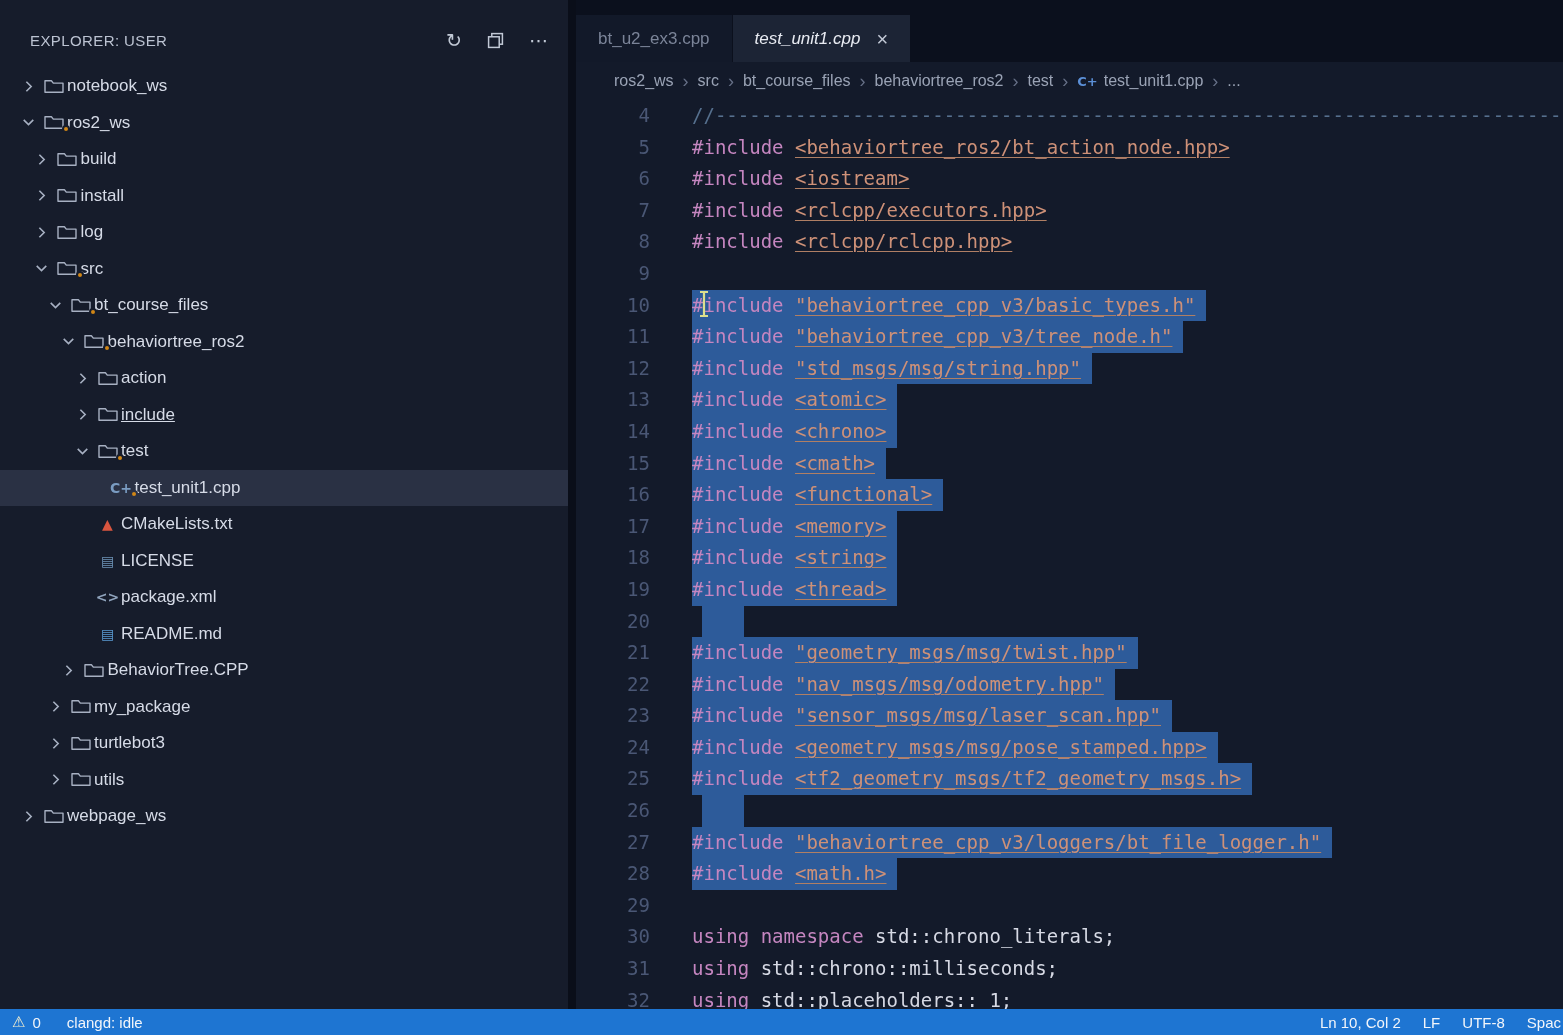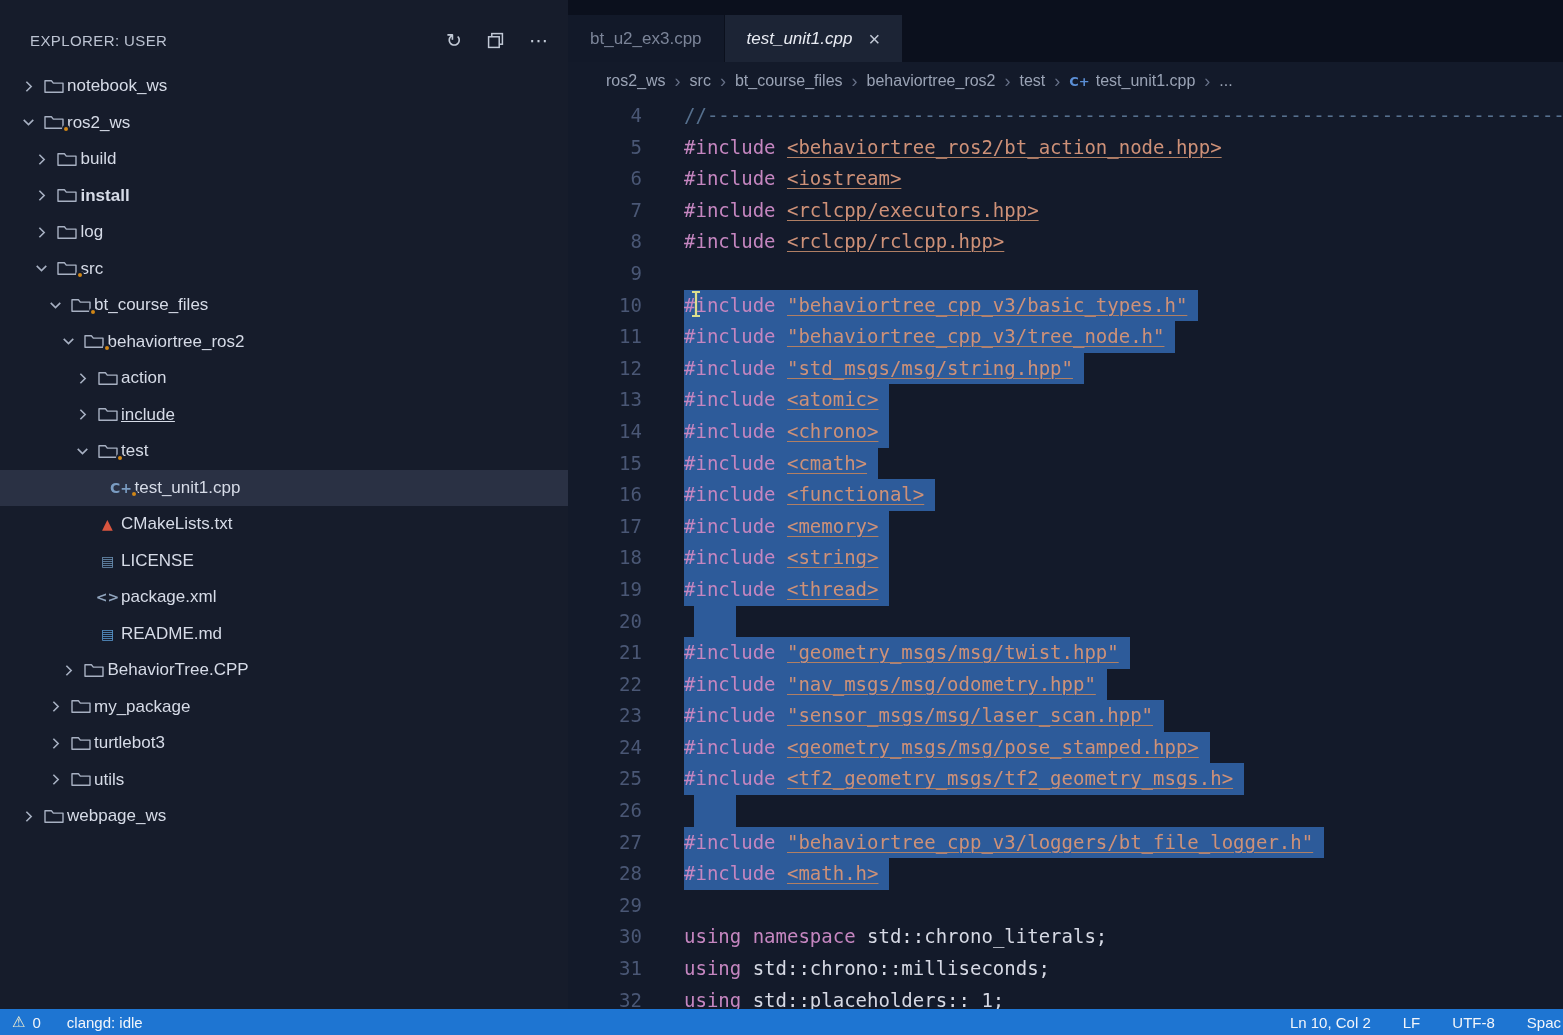--- a/index.html
+++ b/index.html
@@ -3,21 +3,21 @@
 <meta charset="utf-8">
 <style>
   *{margin:0;padding:0;box-sizing:border-box;}
   html,body{width:1563px;height:1035px;overflow:hidden;}
   body{
     background:#0a0e19;
     font-family:"Liberation Sans",sans-serif;
     position:relative;
     color:#d6dbe7;
   }
-  .app{position:absolute;top:0;left:0;width:1563px;height:1009px;display:flex;}
+  .app{position:absolute;top:0;left:0;width:1563px;height:1009px;display:flex;gap:8px;}
 
   
   .sidebar{width:568px;flex:none;background:#161c2b;display:flex;flex-direction:column;overflow:hidden;}
   .sidebar-header{height:66px;display:flex;align-items:center;justify-content:space-between;padding:14px 20px 0 30px;}
   .sidebar-title{font-size:15px;color:#bcc3d2;letter-spacing:.4px;}
   .header-icons{display:flex;align-items:center;gap:25px;color:#c2c9d6;}
   .header-icons .hicon{font-size:19px;line-height:1;cursor:pointer;display:inline-flex;align-items:center;}
   .tree{flex:1;padding-top:2px;}
   .tree-row{height:36.5px;display:flex;align-items:center;cursor:pointer;white-space:nowrap;}
   .tree-row.selected{background:#2a3144;}
@@ -53,21 +53,21 @@
   .tk-cmt{color:#56708e;}
   .tk-inc{color:#ce9178;text-decoration:underline;text-decoration-thickness:1px;text-underline-offset:3px;text-decoration-color:#b07f64;}
 
   .ibeam{position:absolute;left:121px;top:190px;pointer-events:none;}
 
   
   .status-bar{position:absolute;left:0;bottom:0;width:1563px;height:26px;background:#1e75d2;display:flex;align-items:center;justify-content:space-between;font-size:15px;color:#f2f5fa;padding:0 2px 0 12px;overflow:hidden;}
   .sb-left{display:flex;align-items:center;gap:26px;}
   .sb-warn{display:flex;align-items:center;gap:7px;cursor:pointer;}
   .sb-warn .wicon{font-size:15px;color:#f4eecd;}
-  .sb-right{display:flex;align-items:center;gap:32px;}
+  .sb-right{display:flex;align-items:center;gap:22px;}
   .sb-item{cursor:pointer;white-space:nowrap;}
 </style>
 </head>
 <body>
 
 <div class="app">
   <aside class="sidebar">
     <div class="sidebar-header">
       <span class="sidebar-title">EXPLORER: USER</span>
       <div class="header-icons">
@@ -115,21 +115,21 @@
               <path d="M6 3.5 10.5 8 6 12.5" fill="none" stroke="#a7b0c2" stroke-width="1.5"></path>
             </svg>
           </span>
           <span class="ficon">
             <svg width="20" height="17" viewBox="0 0 20 16">
               <path d="M1 2.2h6.4l1.9 2.4H19v9.2H1z" fill="none" stroke="#a7b0c2" stroke-width="1.4" stroke-linejoin="round"></path>
             </svg>
           </span>
           <span class="tlabel">build</span>
         </div>
-        <div class="tree-row" style="padding-left: 29.5px; font-weight: bold;">
+        <div class="tree-row" style="padding-left: 29.5px;">
           <span class="chev">
             <svg width="17" height="17" viewBox="0 0 16 16">
               <path d="M6 3.5 10.5 8 6 12.5" fill="none" stroke="#a7b0c2" stroke-width="1.5"></path>
             </svg>
           </span>
           <span class="ficon">
             <svg width="20" height="17" viewBox="0 0 20 16">
               <path d="M1 2.2h6.4l1.9 2.4H19v9.2H1z" fill="none" stroke="#a7b0c2" stroke-width="1.4" stroke-linejoin="round"></path>
             </svg>
           </span>

